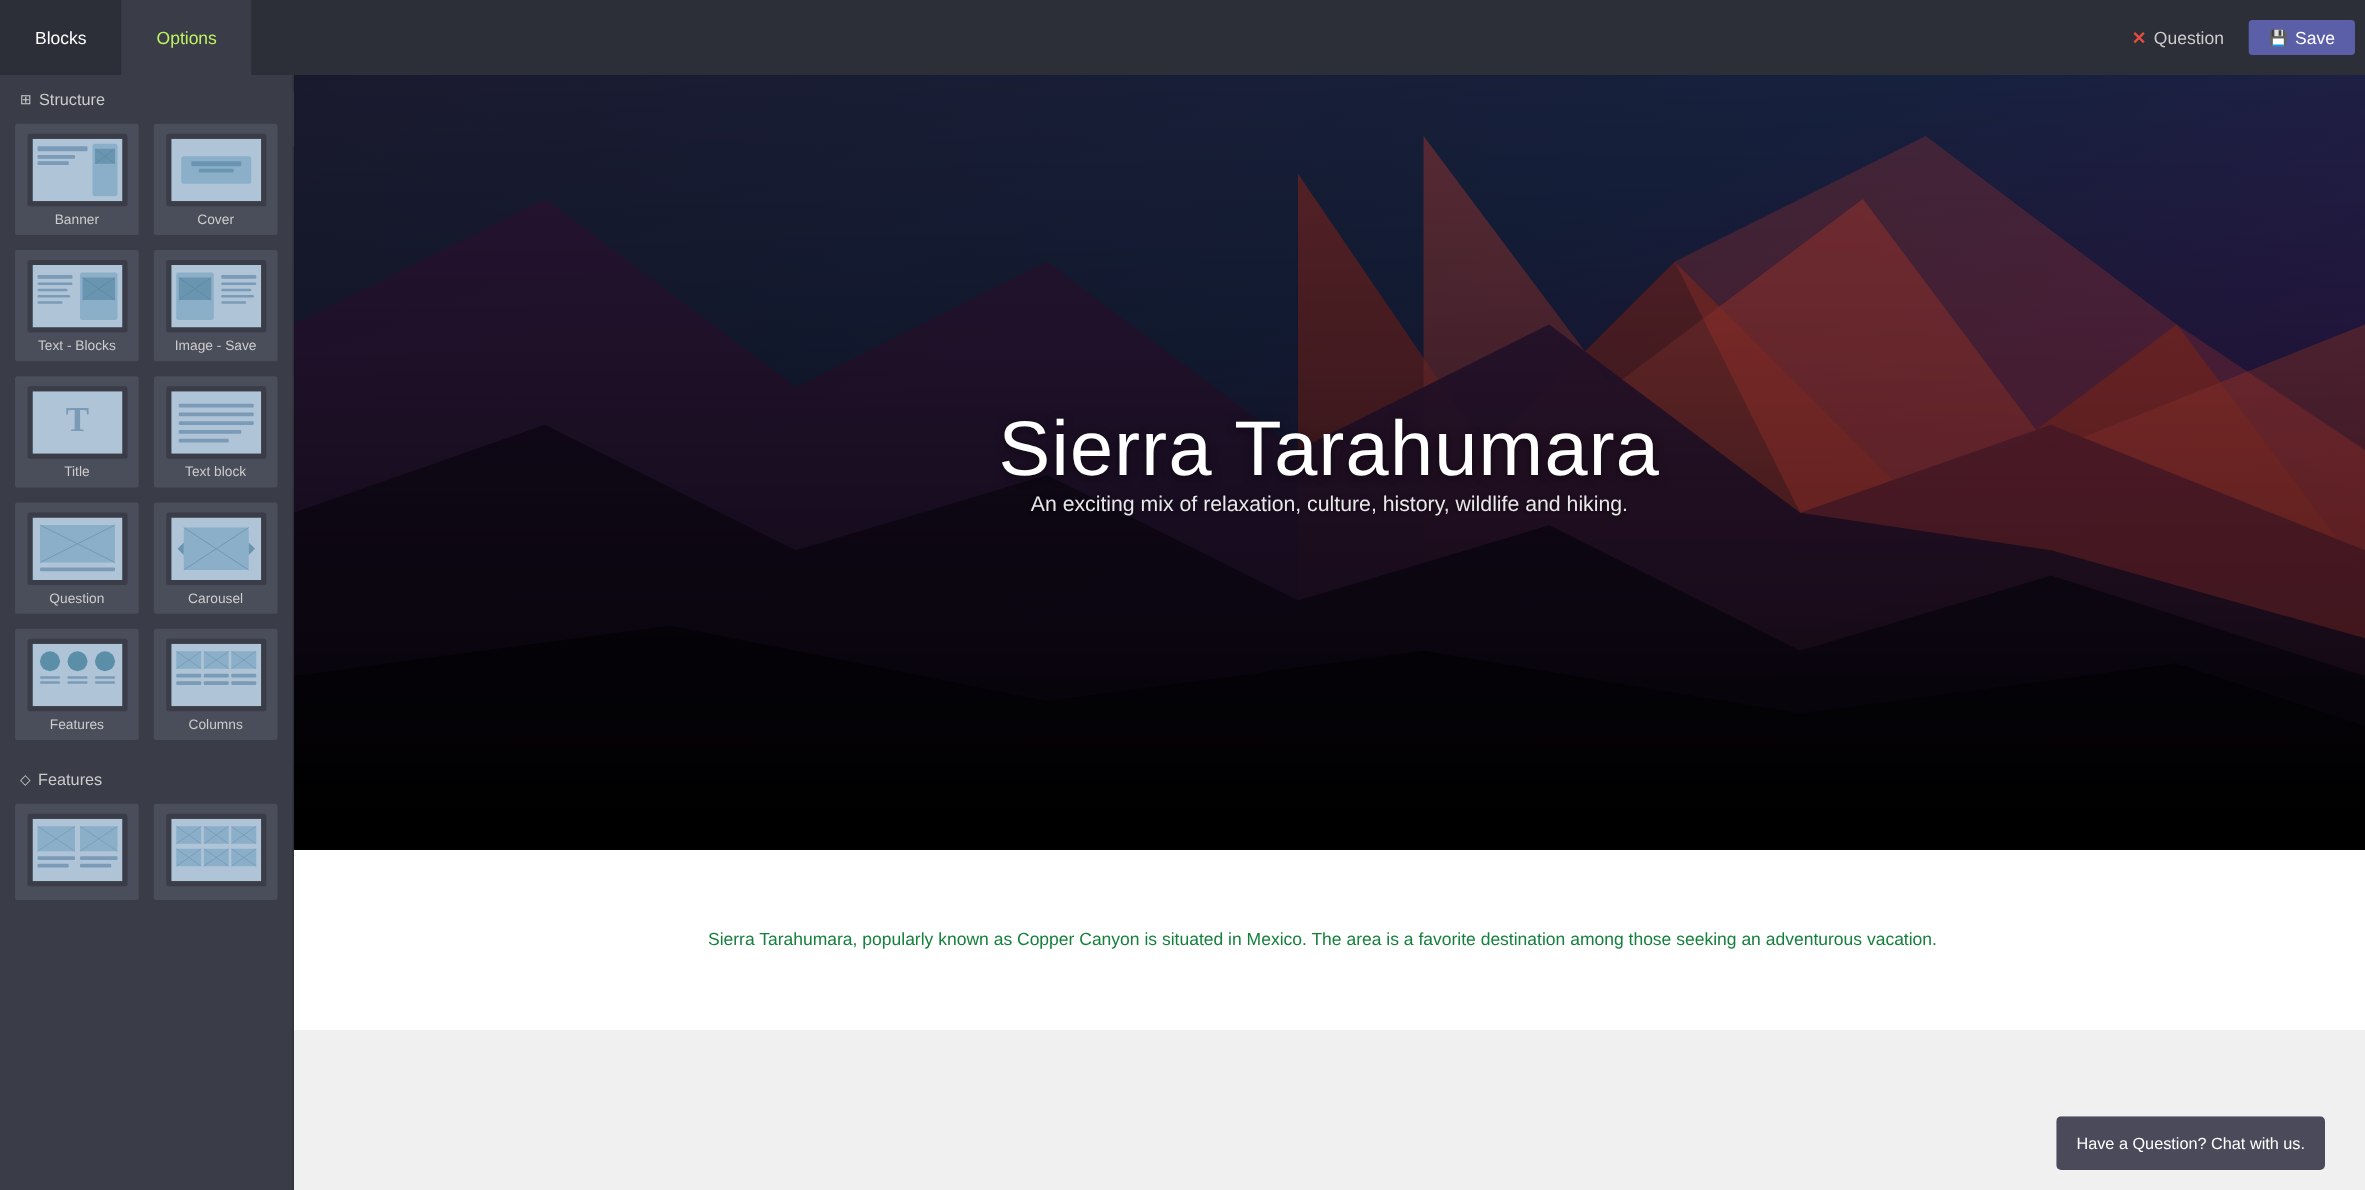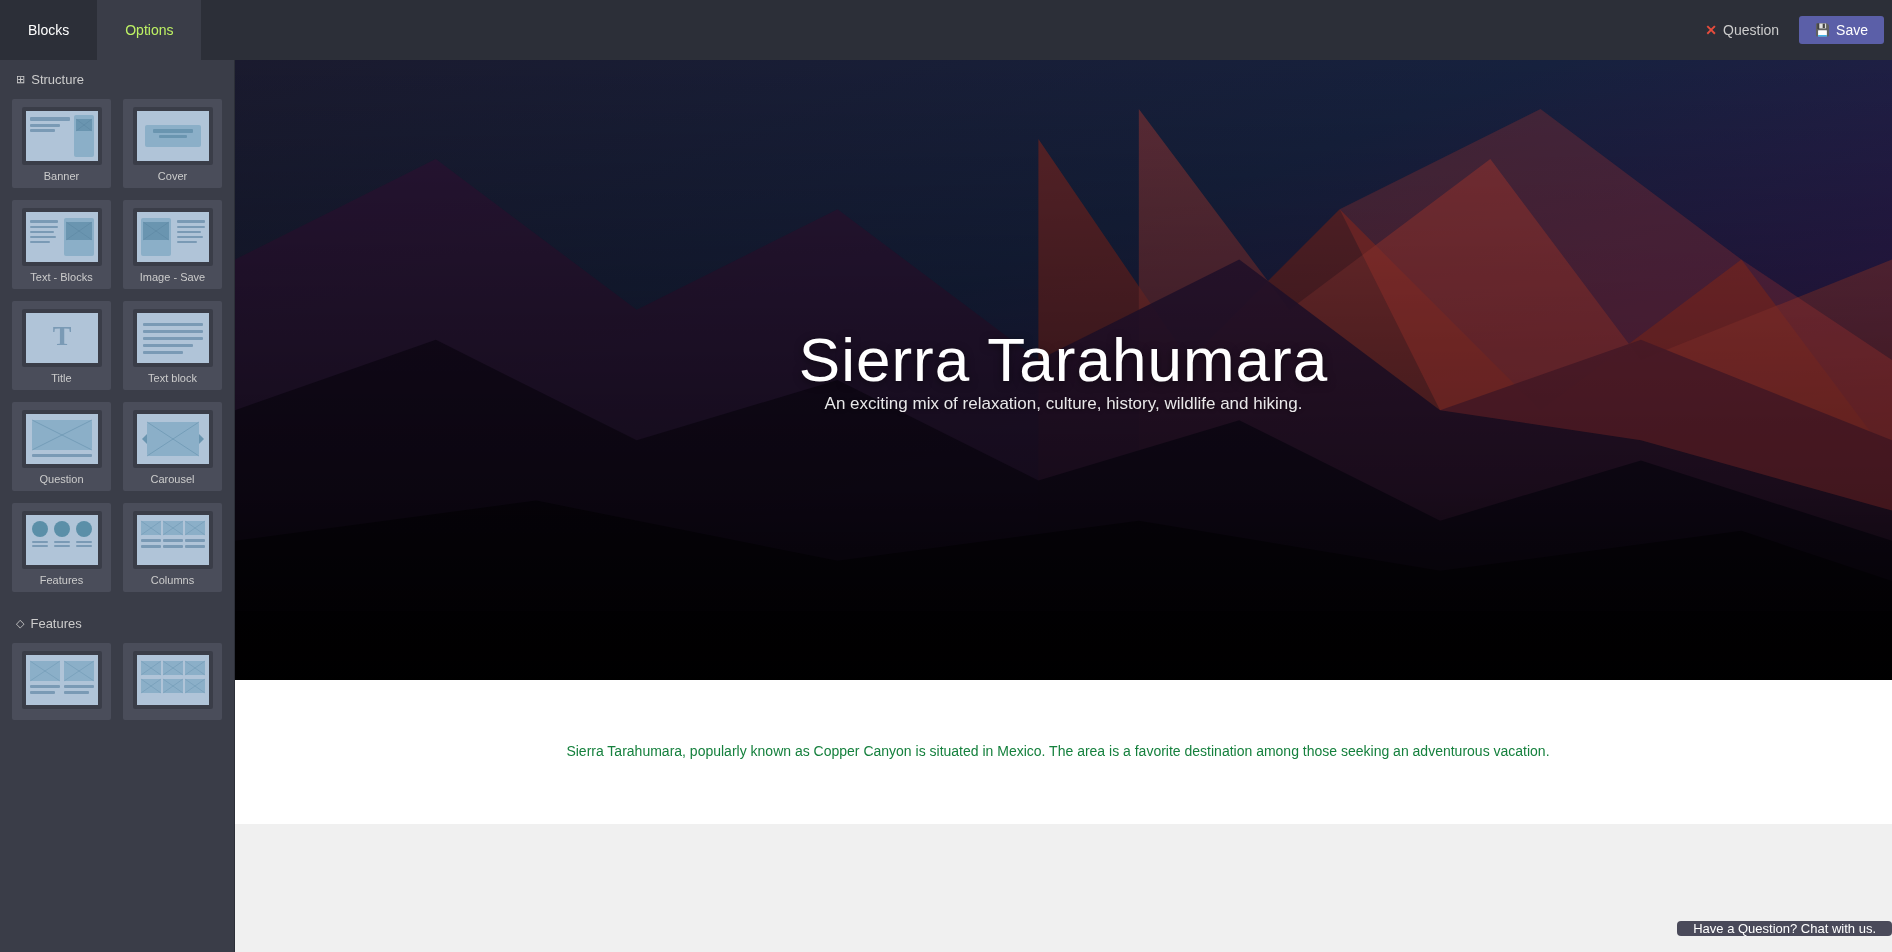--- a/index.html
+++ b/index.html
@@ -93,23 +93,23 @@
 
     .content-section {
       background: #fff; padding: 60px 20%;
     }
     .content-text {
       font-size: 14px; line-height: 1.7; color: #15803d;
     }
 
     
     .chat-bubble {
-      position: fixed; bottom: 16px; right: 0;
+      position: fixed; bottom: 16px; right: 32px;
       background: #4a4a5a; color: #fff; font-size: 13px;
-      padding: 0 16px; border-radius: 4px; cursor: pointer; margin-top: 28px;
+      padding: 14px 16px; border-radius: 4px; cursor: pointer; margin-top: 28px;
     }
     .sidebar-wrapper { position: relative; width: 235px; flex-shrink: 0; display: flex; }
     .sidebar-scroll-bar { width: 8px; background: #2a2d35; position: relative; }
     .sidebar-scroll-thumb { position: absolute; top: 10px; width: 8px; height: 50px; background: #666; border-radius: 4px; }
   </style>
 </head>
 <body>
 
 <div class="top-bar">
   <div class="top-bar-tabs">

